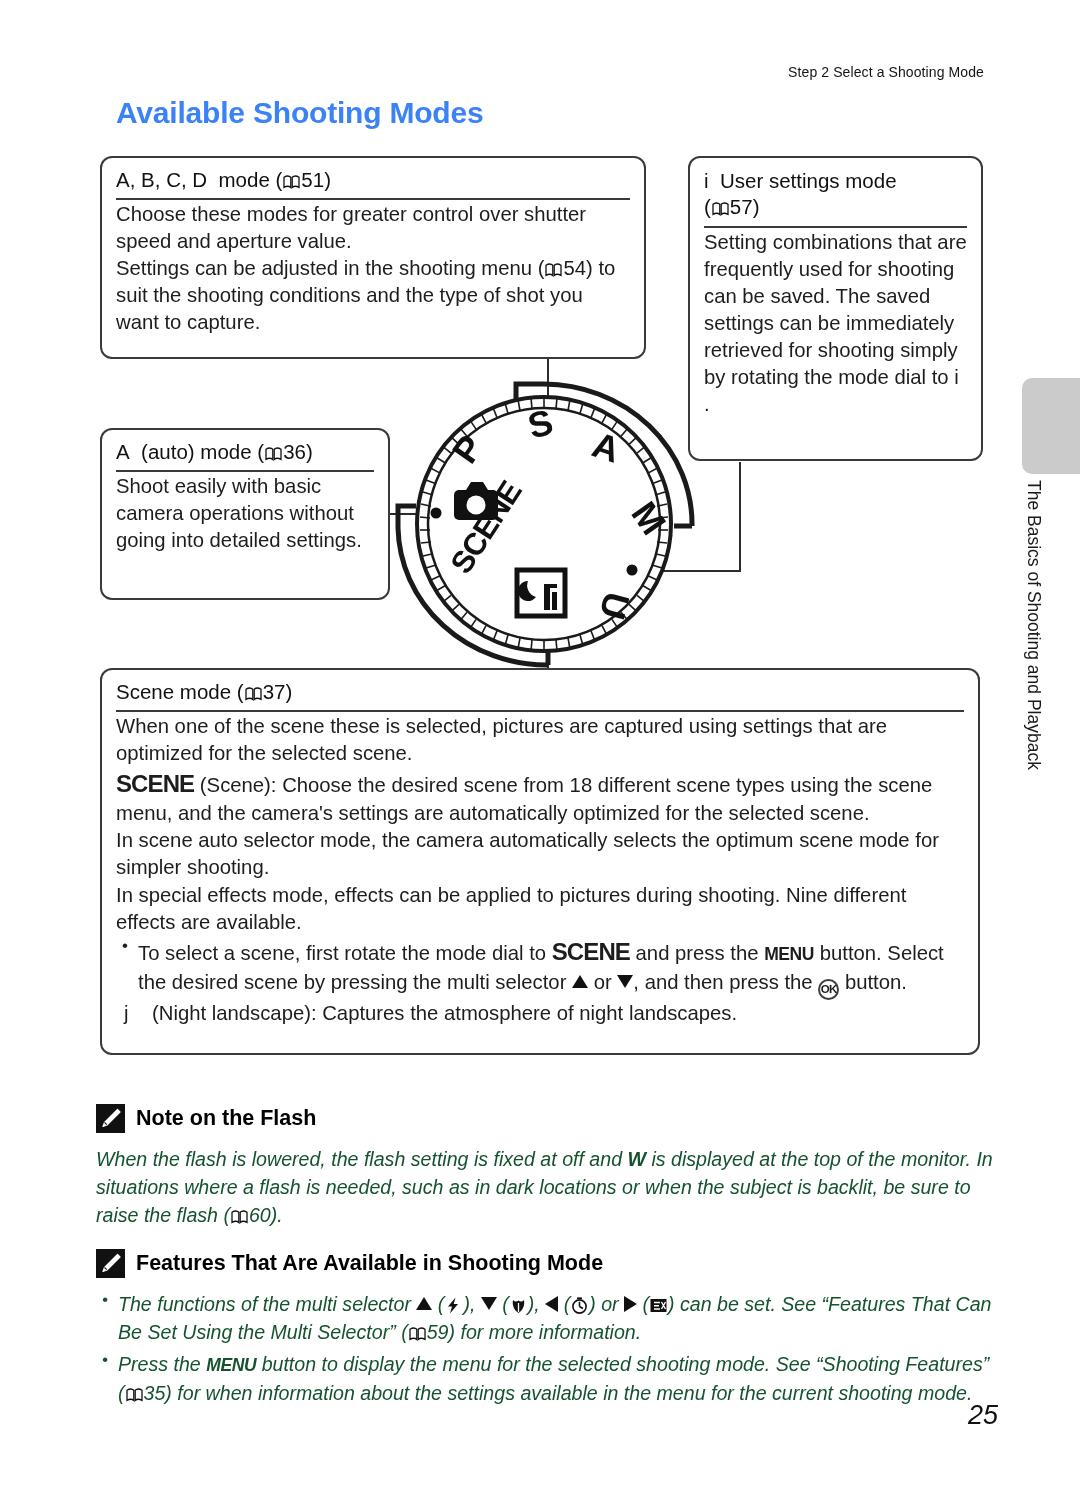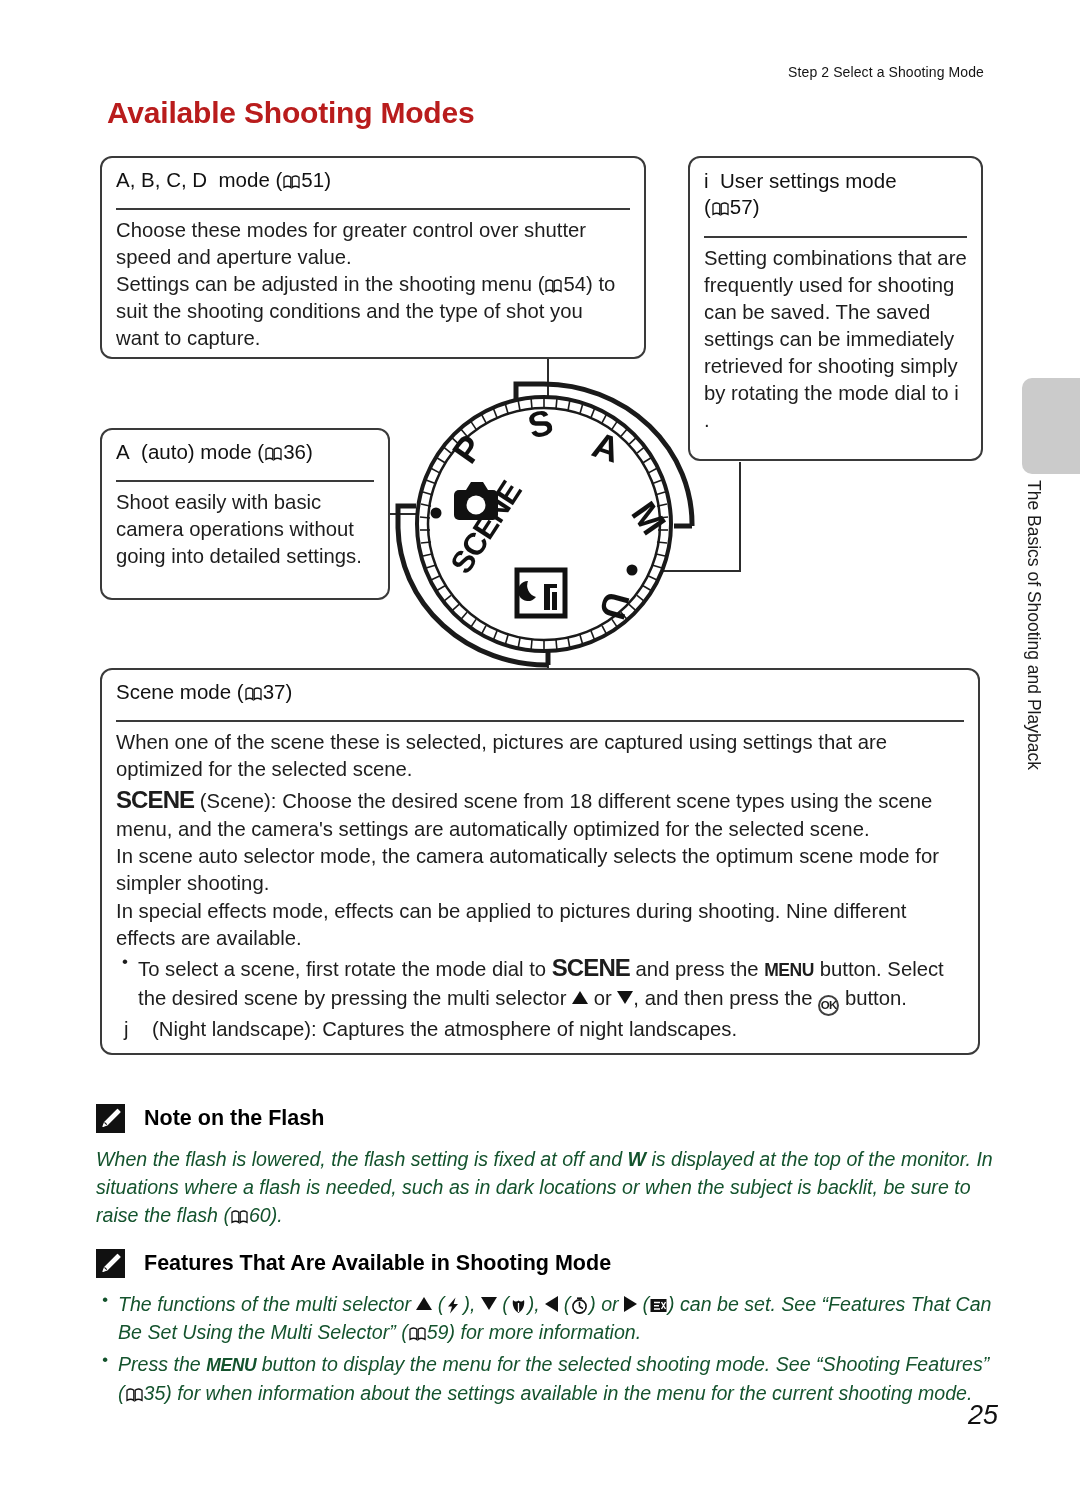--- a/index.html
+++ b/index.html
@@ -11,35 +11,35 @@
     overflow: hidden;
   }
   #page { position: relative; width: 1080px; height: 1486px; }
 
   
   .running-head {
     position: absolute; top: 29px; right: 96px;
     font-size: 14px; letter-spacing: .1px; color: #141414; margin-top: 35px;
   }
   .page-title {
-    position: absolute; left: 107px; top: 96px;
-    font-size: 30px; font-weight: bold; letter-spacing: -.2px; color: #b91c1c;
+    position: absolute; left: 116px; top: 96px;
+    font-size: 30px; font-weight: bold; letter-spacing: -.2px; color: #3b82f6;
   }
 
   
   .box {
     position: absolute;
     border: 2px solid #3a3a3a;
     border-radius: 12px;
     background: #fff;
     padding: 10px 14px 12px 14px;
   }
   .box-head {
-    font-size: 20.5px; color: #111; padding-bottom: 16px;
-    border-bottom: 2.5px solid #3a3a3a; margin-bottom: 7px;
+    font-size: 20.5px; color: #111; padding-bottom: 6px;
+    border-bottom: 2.5px solid #3a3a3a; margin-bottom: 1px;
     white-space: nowrap;
   }
   .box-head.wrap { white-space: normal; line-height: 1.28; }
   .box-body { font-size: 20.3px; line-height: 1.33; color: #1d1d1d; }
   .box-body p { margin: 0; }
 
   
   .bookref {
     display: inline-block; position: relative;
     width: 17px; height: 14px; vertical-align: -2px; margin: 0 1px 0 1px;
@@ -88,21 +88,21 @@
     background: #cbcbcb; border-radius: 10px 0 0 10px;
   }
   #side-label {
     position: absolute; left: 1014px; top: 480px; width: 30px; height: 380px;
     font-size: 17.5px; color: #1a1a1a;
     writing-mode: vertical-rl; text-orientation: mixed;
     white-space: nowrap;
   }
 
   
-  .note-head { position: absolute; display: flex; align-items: center; gap: 19px; }
+  .note-head { position: absolute; display: flex; align-items: center; gap: 11px; }
   .pencil-badge {
     width: 29px; height: 29px; background: #111; position: relative; flex: 0 0 29px;
   }
   .note-title { font-size: 21.5px; font-weight: bold; color: #000; }
   .note-body { position: absolute; font-size: 19.6px; line-height: 1.44; color: #14532d; font-style: italic; }
   .note-body p { margin: 0; }
   .note-body .bullet { position: relative; padding-left: 22px; margin-bottom: 4px; }
   .note-body .bullet::before {
     content: "\2022"; position: absolute; left: 6px; top: -2px; font-size: 17px;
   }

